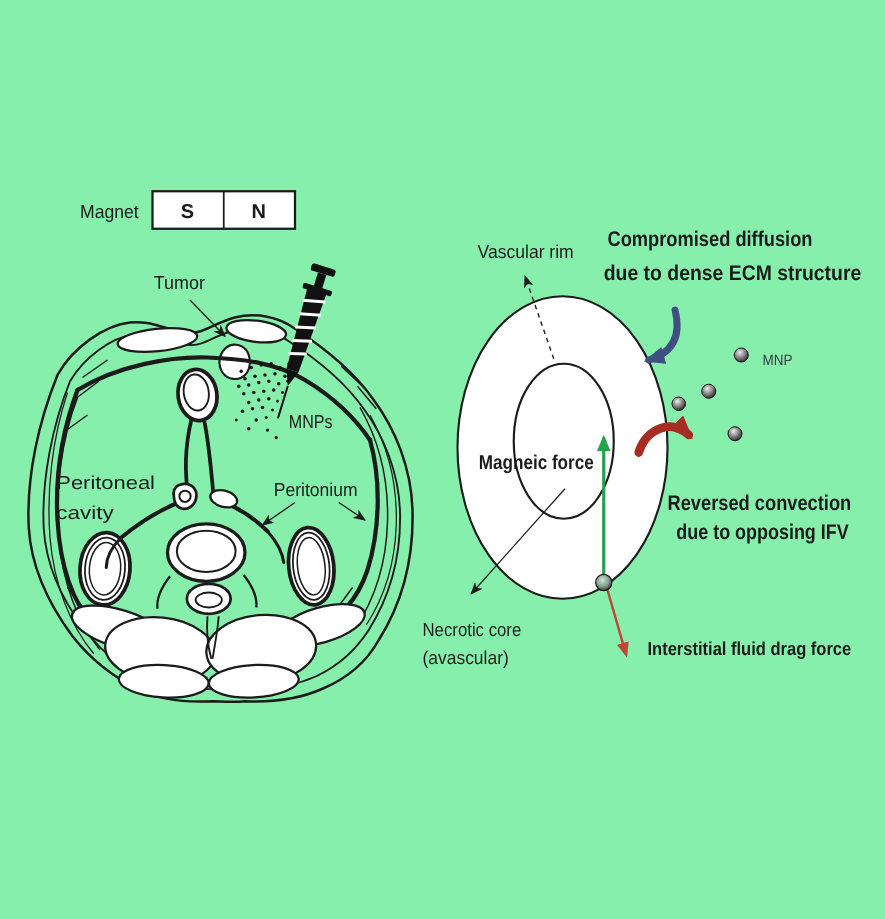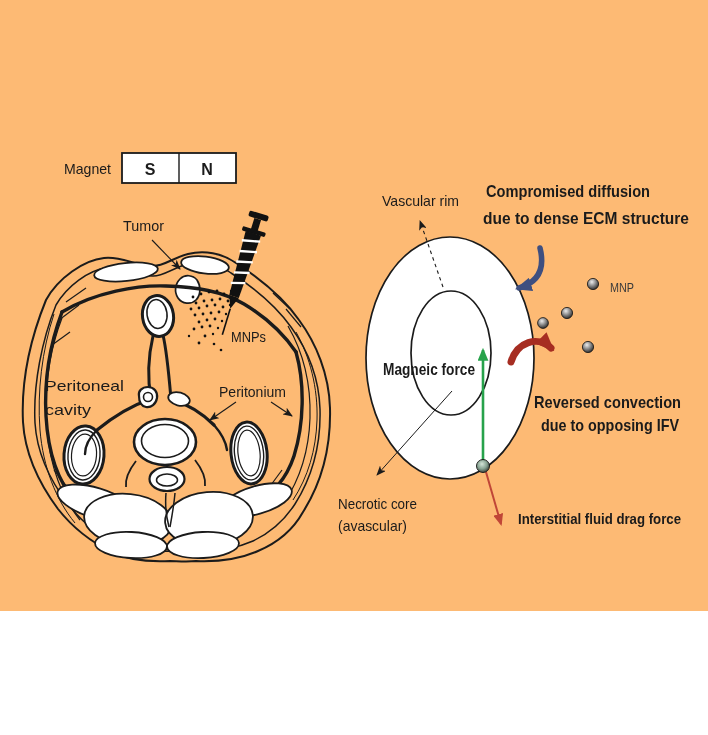--- a/index.html
+++ b/index.html
@@ -1,16 +1,16 @@
 <!DOCTYPE html>
 <html><head>
 <meta charset="utf-8">
 <style>
   html,body { margin:0; padding:0; background:#ffffff; }
-  .canvas { position:relative; width:708px; height:611px; background:#fdba74; overflow:hidden; }
+  .canvas { position:relative; width:708px; height:735px; background:#86efac; overflow:hidden; }
   svg { display:block; }
   text { font-family:"Liberation Sans", sans-serif; fill:#1b1b1b; }
   .label   { font-size:15px; font-weight:400; }
   .heavy   { font-size:17px; font-weight:700; }
   .heavy2  { font-size:15px; font-weight:700; }
   .mid     { font-size:16px; font-weight:700; }
   .tiny    { font-size:12px; font-weight:400; fill:#3a3a3a; }
   .pole    { font-size:16px; font-weight:700; }
   .ink     { stroke:#1b1b1b; fill:none; }
 </style>

